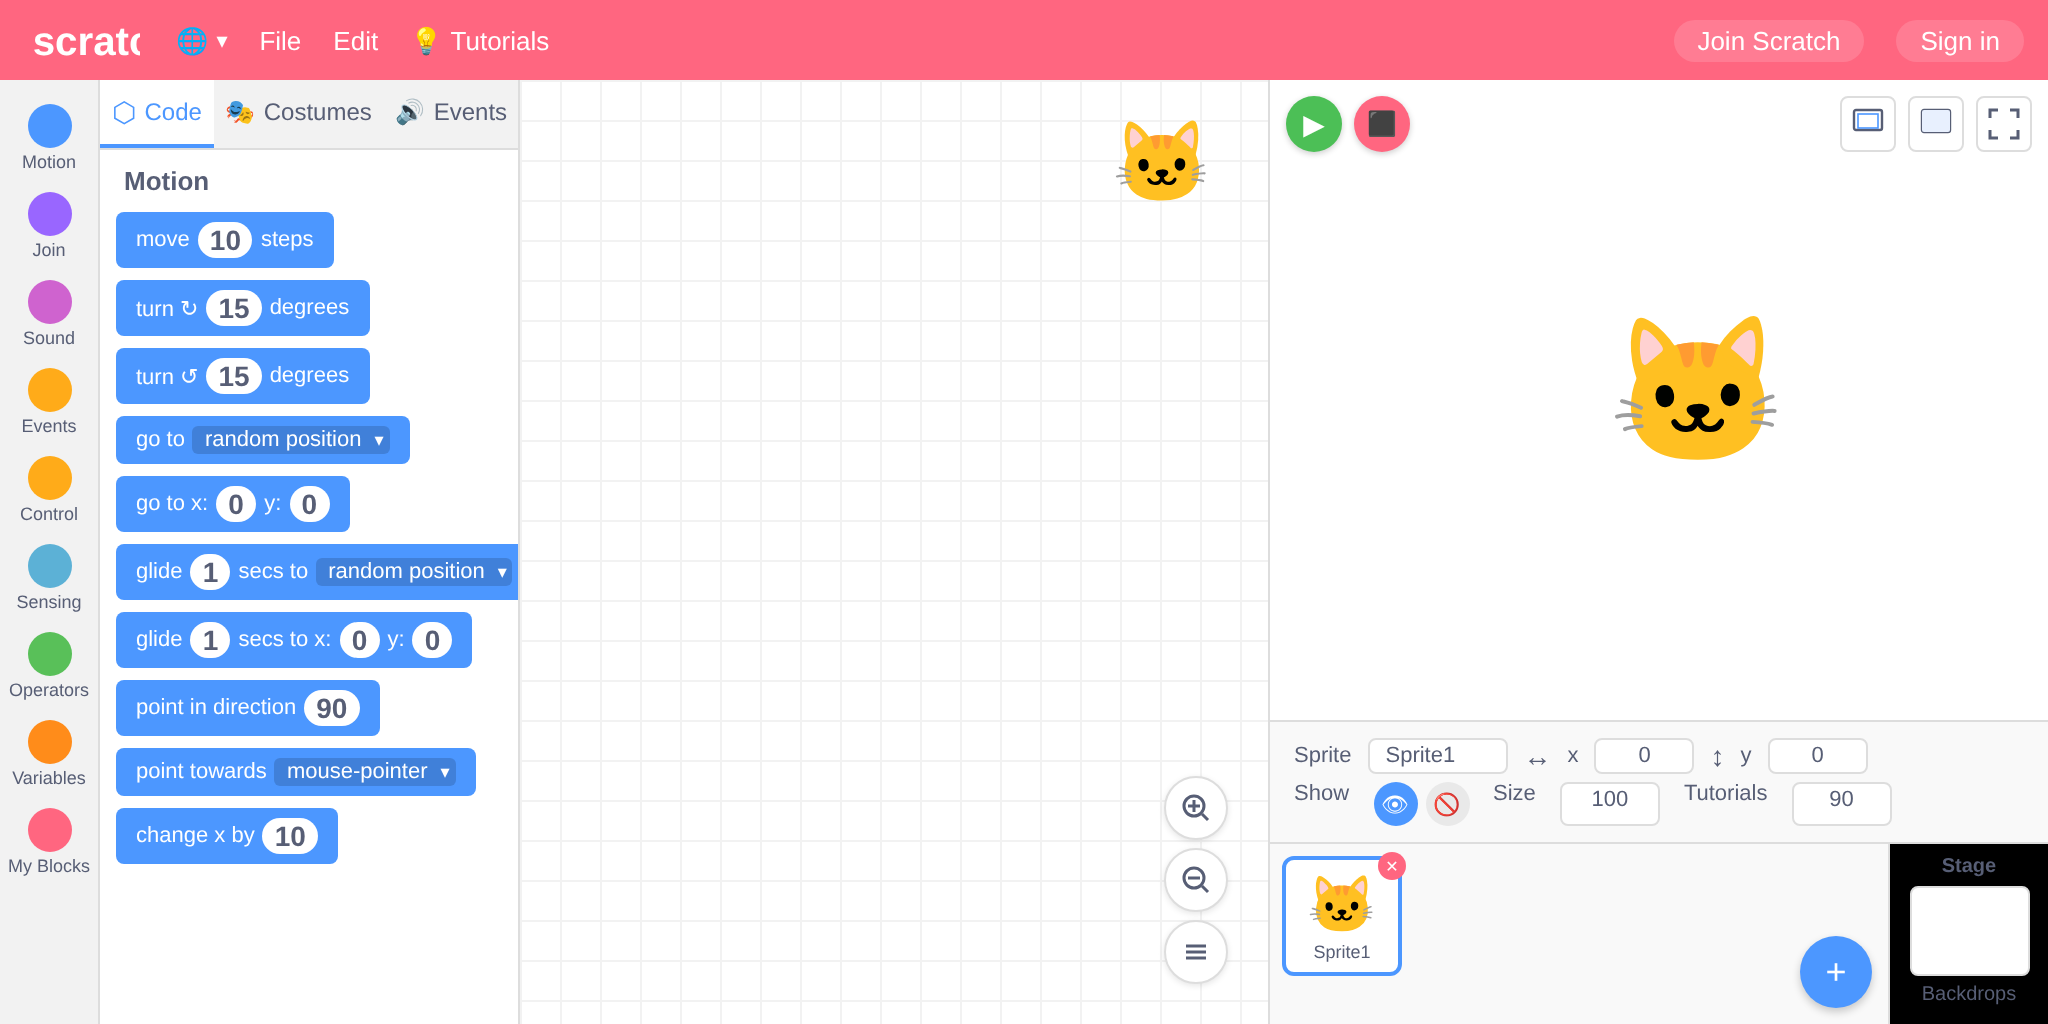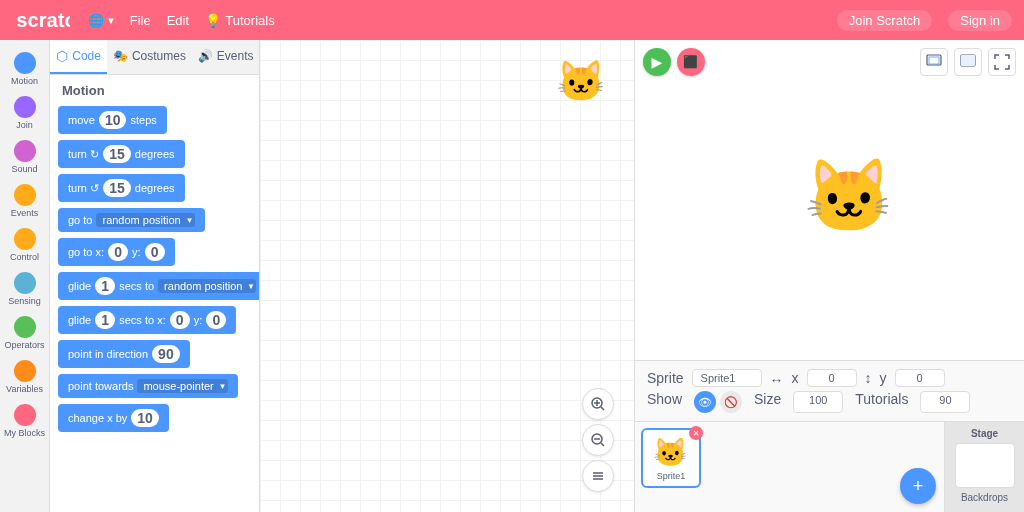--- a/index.html
+++ b/index.html
@@ -136,21 +136,21 @@
       cursor: pointer; font-size: 13px; color: #575e75;
     }
 
     
     #sprite-info {
       background: #f9f9f9; padding: 8px 12px; border-bottom: 1px solid #ddd;
     }
     .sprite-row {
       display: flex; align-items: center; gap: 8px; margin-bottom: 4px;
     }
-    .sprite-label { font-size: 14px; color: #575e75; }
+    .sprite-label { font-size: 11px; color: #575e75; }
     .sprite-value {
       font-size: 11px; background: white; border: 1px solid #ddd;
       border-radius: 4px; padding: 2px 8px; min-width: 50px; text-align: center; color: #575e75;
     }
     .sprite-name-input {
       font-size: 11px; background: white; border: 1px solid #ddd;
       border-radius: 4px; padding: 2px 8px; width: 70px; color: #575e75;
     }
     .sprite-row2 {
       display: flex; gap: 12px;
@@ -178,21 +178,21 @@
       cursor: pointer;
     }
     .sprite-thumb-img { font-size: 28px; }
     .sprite-thumb-label { font-size: 9px; color: #575e75; margin-top: 2px; }
     .sprite-delete {
       position: absolute; top: -4px; right: -4px; width: 14px; height: 14px;
       background: #ff6680; border-radius: 50%; display: flex; align-items: center;
       justify-content: center; font-size: 8px; color: white; cursor: pointer;
     }
     #stage-section {
-      width: 80px; background: #e5e5e5; padding: 6px;
+      width: 80px; background: #000000; padding: 6px;
       border-left: 1px solid #ddd; display: flex; flex-direction: column; align-items: center;
     }
     .stage-section-title { font-size: 10px; color: #575e75; font-weight: bold; margin-bottom: 4px; }
     .stage-thumb {
       width: 60px; height: 45px; border: 1px solid #ddd; border-radius: 4px;
       background: white;
     }
     .backdrops-label { font-size: 10px; color: #575e75; margin-top: 4px; }
     .add-sprite-btn {
       position: absolute; bottom: 8px; right: 88px;

